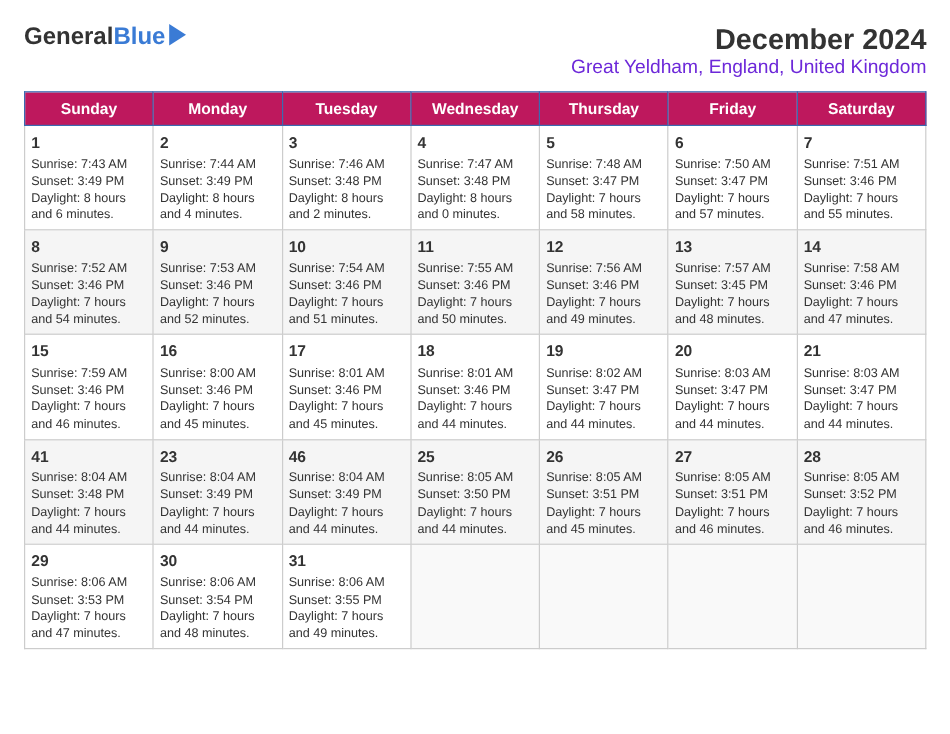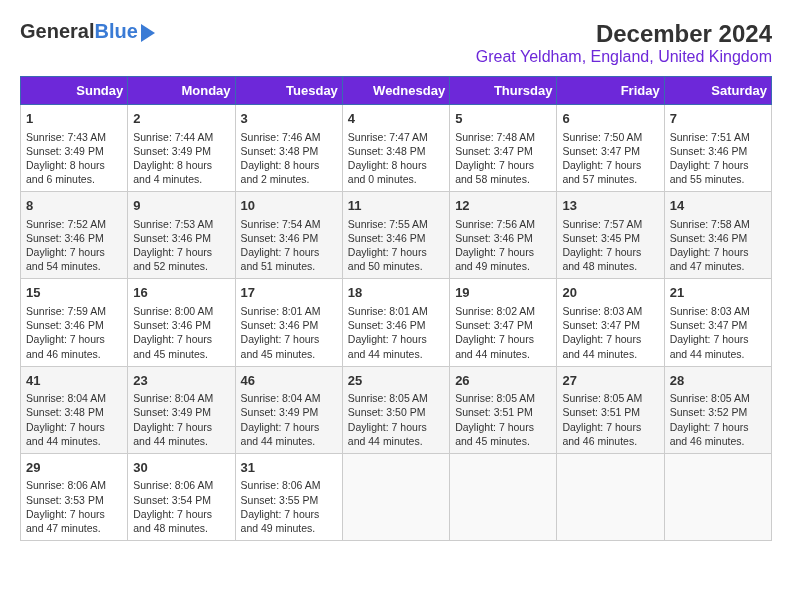--- a/index.html
+++ b/index.html
@@ -14,26 +14,26 @@
       display: flex;
       justify-content: space-between;
       align-items: flex-start;
       margin-bottom: 10px;
     }
     .title-block { text-align: right; }
     .title-block h1 { font-size: 24px; font-weight: bold; color: #333; }
     .title-block h2 { font-size: 16px; color: #6d28d9; font-weight: normal; }
     .calendar { width: 100%; border-collapse: collapse; }
     .calendar th {
-      background: #6d28d9;
+      background: #be185d;
       color: #fff;
       padding: 6px 4px;
       font-size: 13px;
       border: 1px solid #3a6ab1;
-      text-align: right;
+      text-align: center;
     }
     .calendar td {
       vertical-align: top;
       padding: 5px 5px;
       font-size: 10.5px;
       border: 1px solid #ccc;
       background: #fff;
       width: 107px;
       min-height: 80px;
       color: #333;
@@ -42,21 +42,21 @@
     .calendar tr:nth-child(even) td { background: #f5f5f5; }
     .day-num { font-size: 13px; font-weight: bold; display: block; margin-bottom: 2px; }
     .empty-cell { background: #f9f9f9 !important; }
     .logo-container {
       display: flex;
       flex-direction: row;
       line-height: 1.1;
     }
     .logo-row1 { font-size: 20px; font-weight: bold; color: #333; }
     .logo-row1 .bl { color: #3a7bd5; }
-    .logo-row2 { display: flex; align-items: flex-end; }
+    .logo-row2 { display: flex; align-items: flex-start; }
     .logo-row2 .blue-text { font-size: 20px; font-weight: bold; color: #3a7bd5; }
     .triangle-right {
       display: inline-block;
       width: 0; height: 0;
       border-top: 9px solid transparent;
       border-bottom: 9px solid transparent;
       border-left: 14px solid #3a7bd5;
       margin-left: 3px;
     }
   </style>

